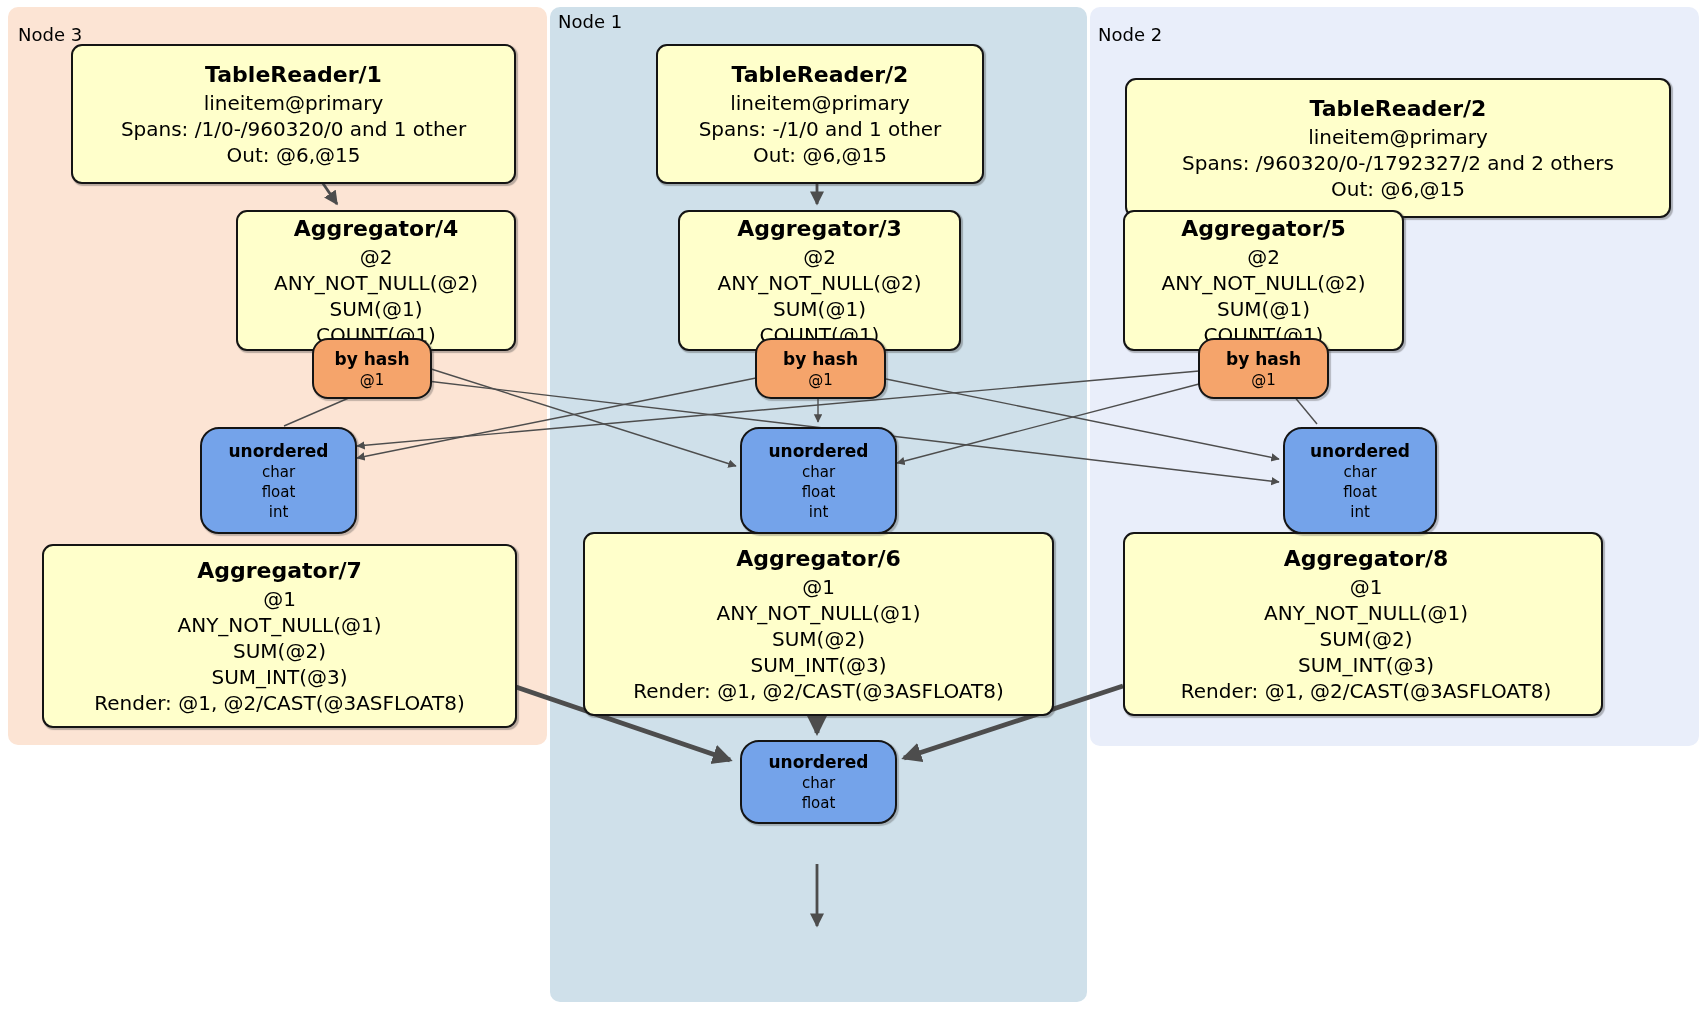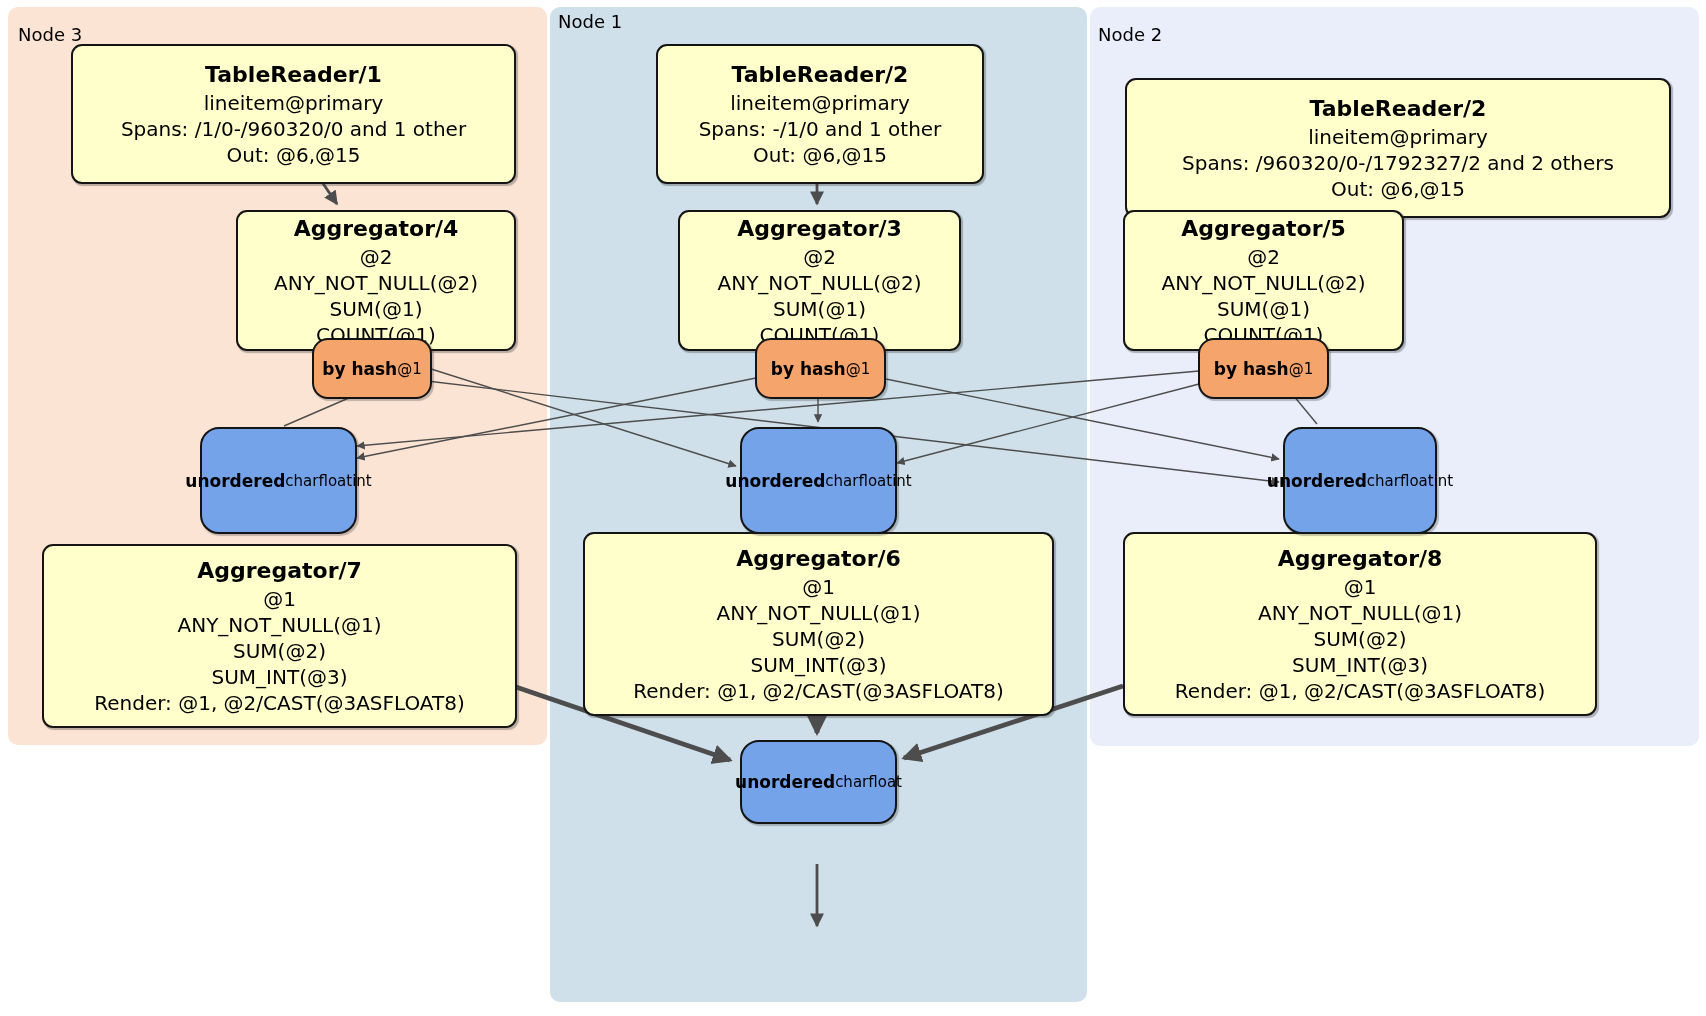--- a/index.html
+++ b/index.html
@@ -10,21 +10,21 @@
   body{font-family:"DejaVu Sans","Liberation Sans",sans-serif;color:#000;}
   .canvas{position:relative;width:1706px;height:1016px;background:#fff;overflow:hidden;}
   .panel{position:absolute;border-radius:10px;z-index:0;}
   .panel-label{position:absolute;z-index:4;font-size:18px;line-height:22px;color:#000;}
   .edges{position:absolute;left:0;top:0;z-index:1;}
   .proc{position:absolute;background:var(--box-bg);border:2px solid #141414;border-radius:11px;
         display:flex;flex-direction:column;align-items:center;justify-content:center;
         text-align:right;z-index:2;box-shadow:1.5px 1.5px 1px rgba(60,60,60,.35);}
   .proc .title{font-weight:bold;font-size:22px;line-height:30px;white-space:nowrap;}
   .proc .line{font-size:20px;line-height:26px;white-space:nowrap;}
-  .router,.sync{position:absolute;display:flex;flex-direction:row;align-items:center;justify-content:center;
+  .router,.sync{position:absolute;display:flex;flex-direction:column;align-items:center;justify-content:center;
         text-align:left;z-index:3;border:2px solid #141414;box-shadow:1.5px 1.5px 1px rgba(60,60,60,.3);}
   .router{background:var(--router-bg);border-radius:16px;}
   .sync{background:var(--sync-bg);border-radius:19px;}
   .router .title,.sync .title{font-weight:bold;font-size:17px;line-height:22px;white-space:nowrap;}
   .router .line,.sync .line{font-size:15px;line-height:20px;white-space:nowrap;}
   .endbox .title{font-size:24px;line-height:28px;}
   .e-thin{stroke:var(--edge);stroke-width:1.4;fill:none;}
   .e-med{stroke:var(--edge);stroke-width:2.8;fill:none;}
   .e-thick{stroke:var(--edge);stroke-width:4.8;fill:none;}
   .arrow-fill{fill:var(--edge);}
@@ -156,21 +156,21 @@
   <div class="router" style="left:1198px;top:338px;width:127px;height:57px;">
     <div class="title">by hash</div>
     <div class="line">@1</div>
   </div>
   <div class="sync" style="left:1283px;top:427px;width:150px;height:103px;">
     <div class="title">unordered</div>
     <div class="line">char</div>
     <div class="line">float</div>
     <div class="line">int</div>
   </div>
-  <div class="proc" style="left:1123px;top:532px;width:470px;height:180px;">
+  <div class="proc" style="left:1123px;top:532px;width:470px;height:180px;padding-left:6px;">
     <div class="title">Aggregator/8</div>
     <div class="line">@1</div>
     <div class="line">ANY_NOT_NULL(@1)</div>
     <div class="line">SUM(@2)</div>
     <div class="line">SUM_INT(@3)</div>
     <div class="line">Render: @1, @2/CAST(@3ASFLOAT8)</div>
   </div>
 
   <div class="sync" style="left:740px;top:740px;width:153px;height:80px;">
     <div class="title">unordered</div>

